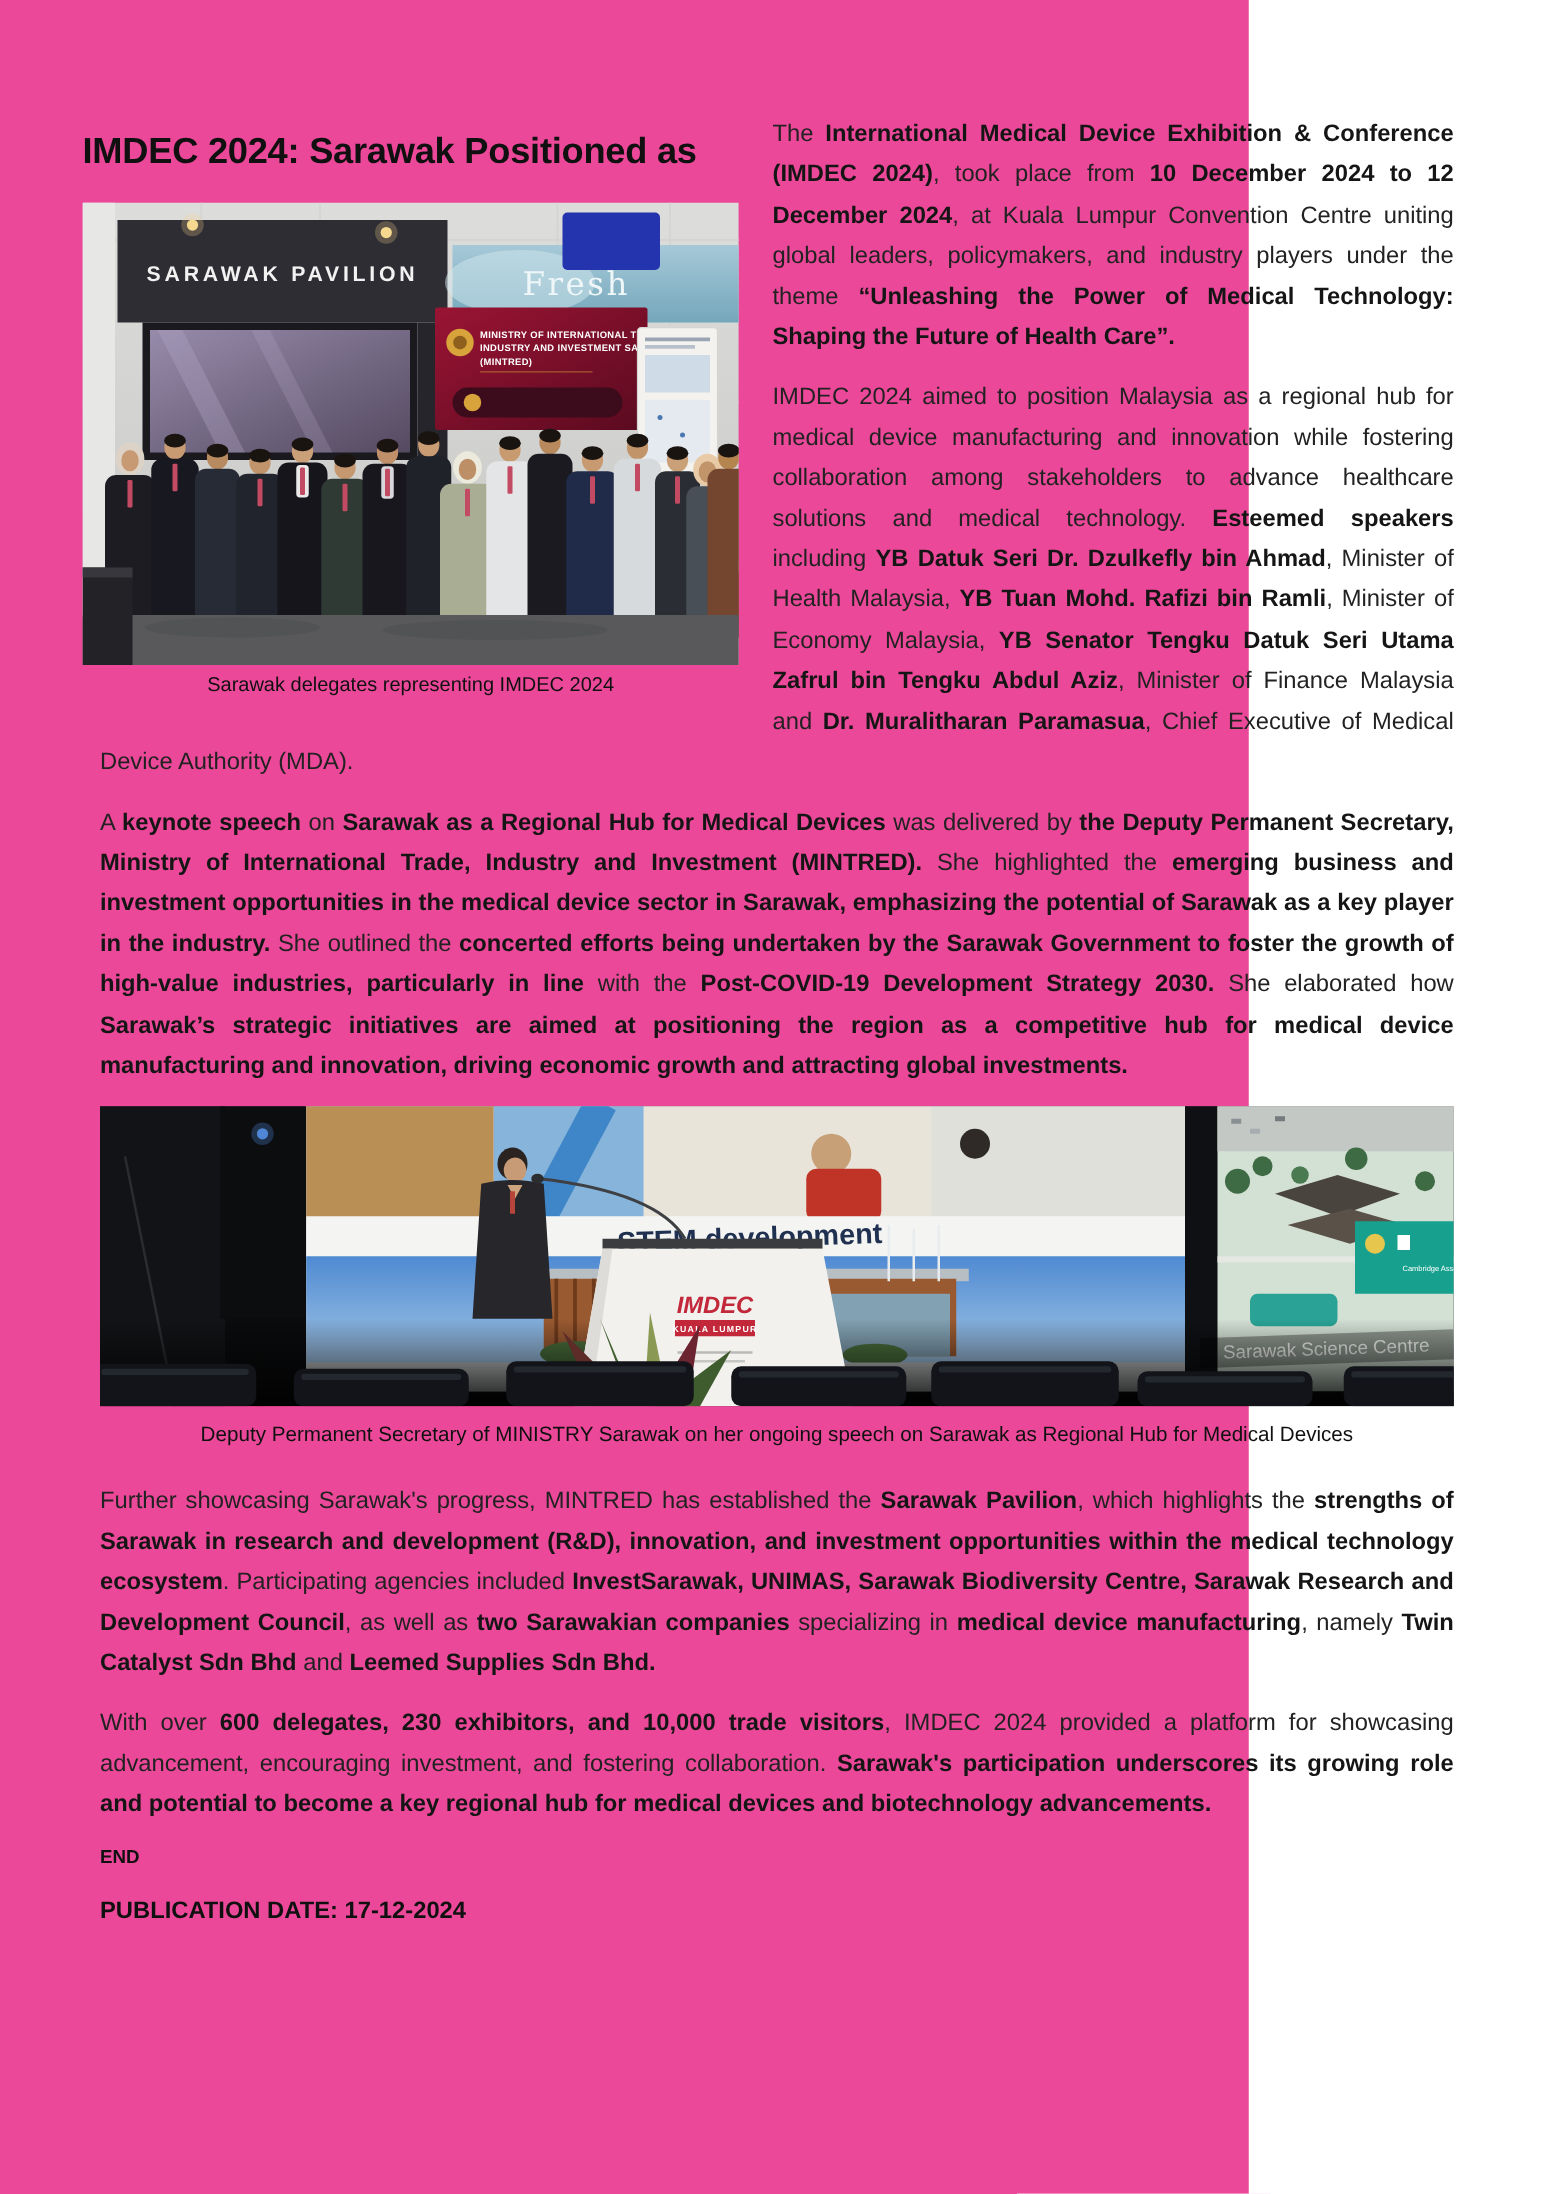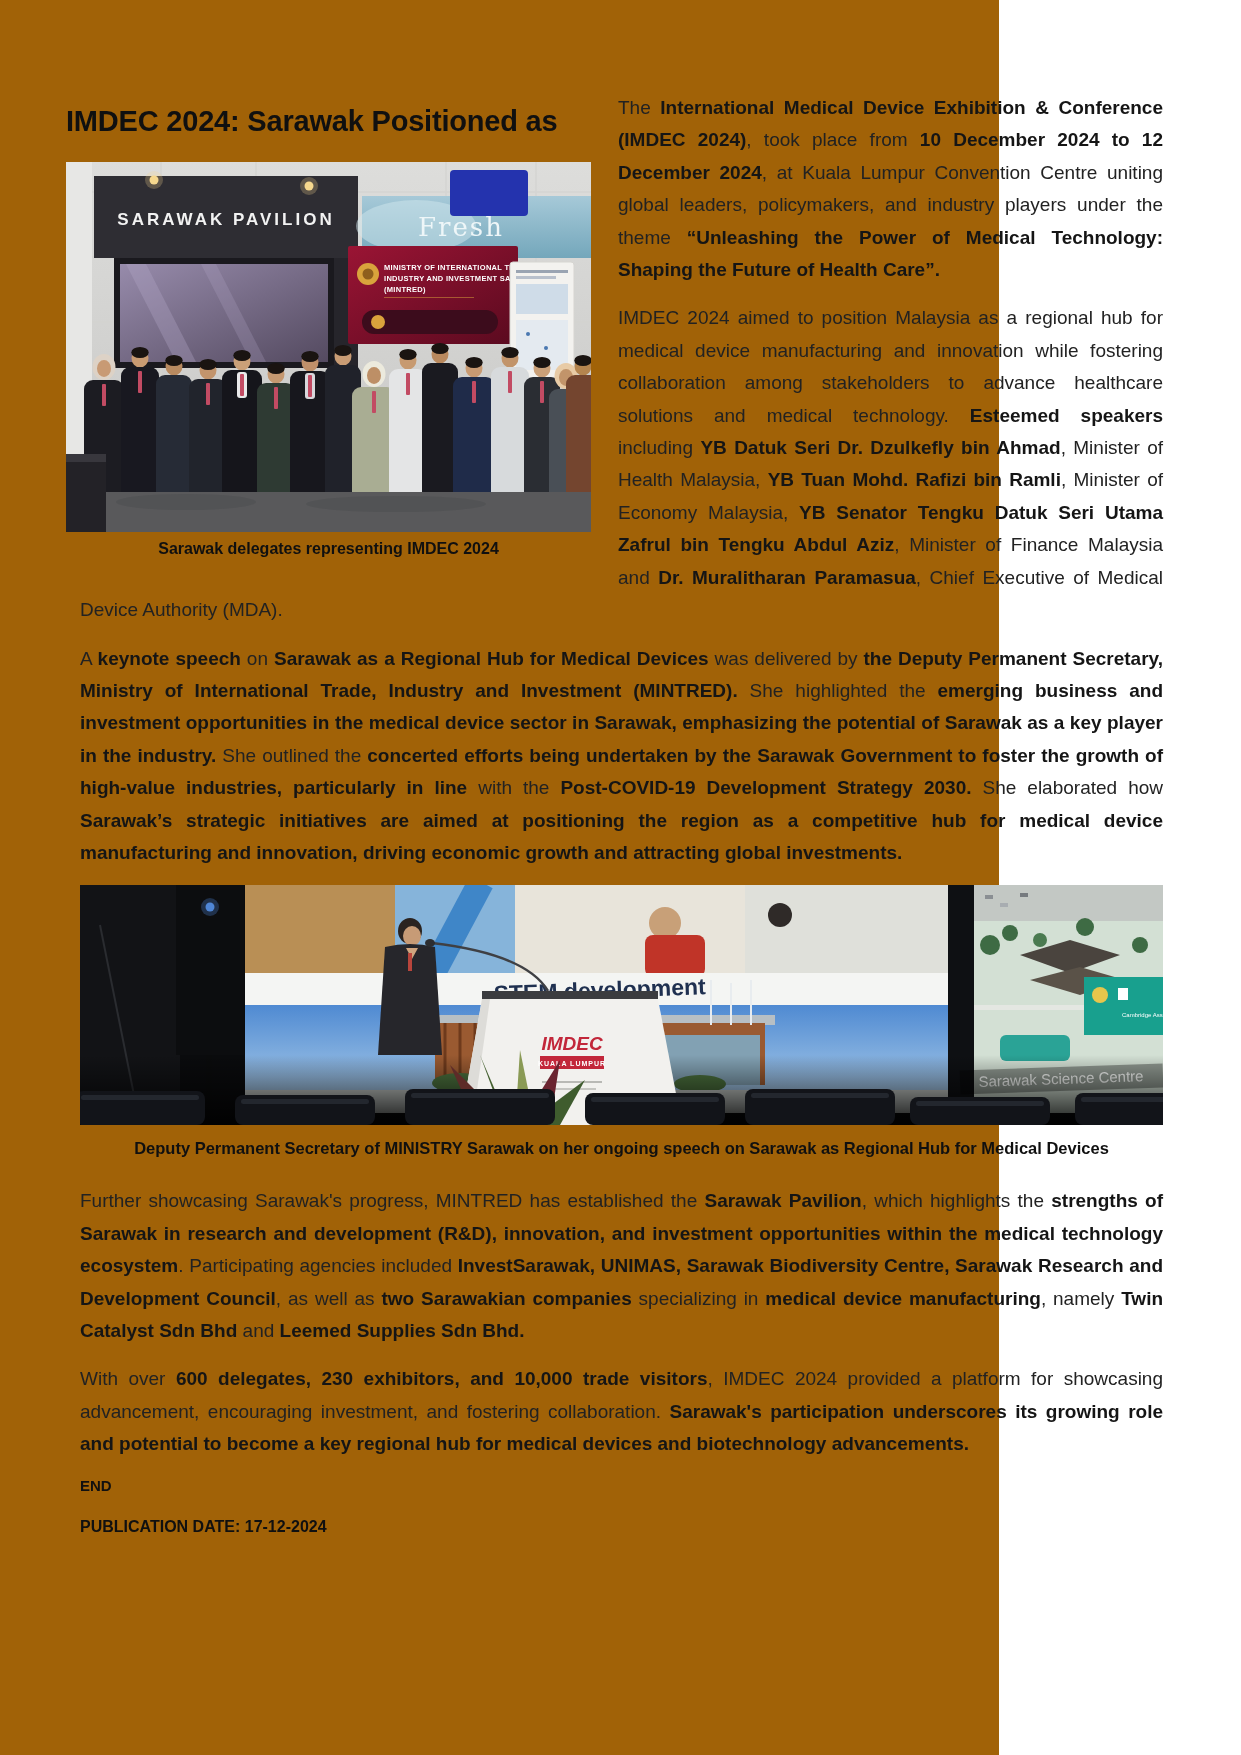--- a/index.html
+++ b/index.html
@@ -1,36 +1,36 @@
 <!DOCTYPE html>
 <html><head>
 <meta charset="utf-8">
 <style>
   html,body { margin:0; padding:0; background:#ffffff; }
   body { width:1241px; font-family:"Liberation Sans", sans-serif; color:#1d1d1d; }
-  .page { width:999px; min-height:1755px; box-sizing:border-box; padding:92px 78px 40px 80px; background:#a16207; }
+  .page { width:999px; min-height:1755px; box-sizing:border-box; padding:92px 78px 40px 80px; background:#ec4899; }
   .flow { width:1083px; }
 
   h1.title { margin:0 0 14px 0; font-size:29px; line-height:53px; letter-spacing:-0.2px; color:#101010; font-weight:700; }
   h1.title .tl { display:block; white-space:nowrap; }
 
   .left-col { float:left; width:525px; margin:3px 27px 8px -14px; }
   .photo1 { display:block; margin-top:2px; }
 
-  .cap { font-weight:700; font-size:16px; line-height:22px; text-align:center; color:#101010; }
+  .cap { font-weight:400; font-size:16px; line-height:22px; text-align:center; color:#101010; }
   .cap1 { margin-top:6px; }
   .cap2 { margin:0 0 26px 0; font-size:16.5px; }
 
   .para { font-size:19px; line-height:32.4px; text-align:justify; margin:0 0 16px 0; color:#222222; }
   .para .b { font-weight:700; color:#151515; }
 
   .photo2 { display:block; margin:10px 0 12px 0; }
 
   .end { font-weight:700; font-size:15px; color:#101010; }
-  .pubdate { font-weight:700; font-size:16px; margin-top:24px; color:#101010; }
+  .pubdate { font-weight:700; font-size:19px; margin-top:24px; color:#101010; }
 
   svg text { font-family:"Liberation Sans", sans-serif; }
   svg .serif { font-family:"DejaVu Serif", serif; }
 </style>
 </head>
 <body>
 
 <div class="page">
   <div class="flow">
 

